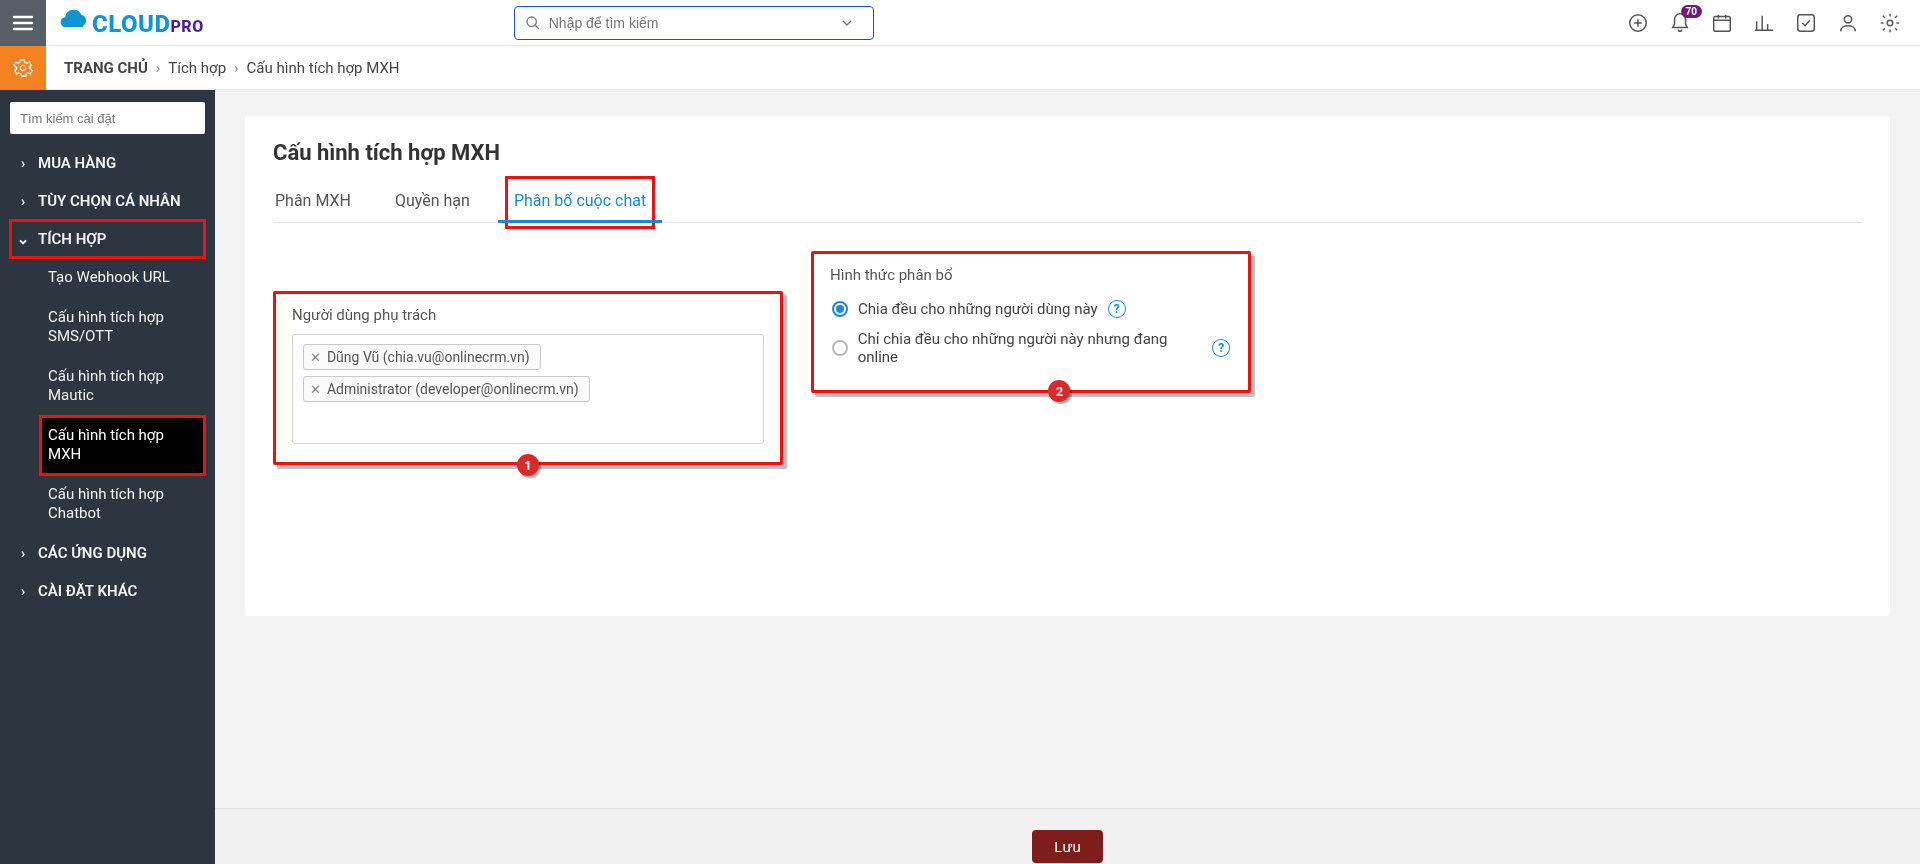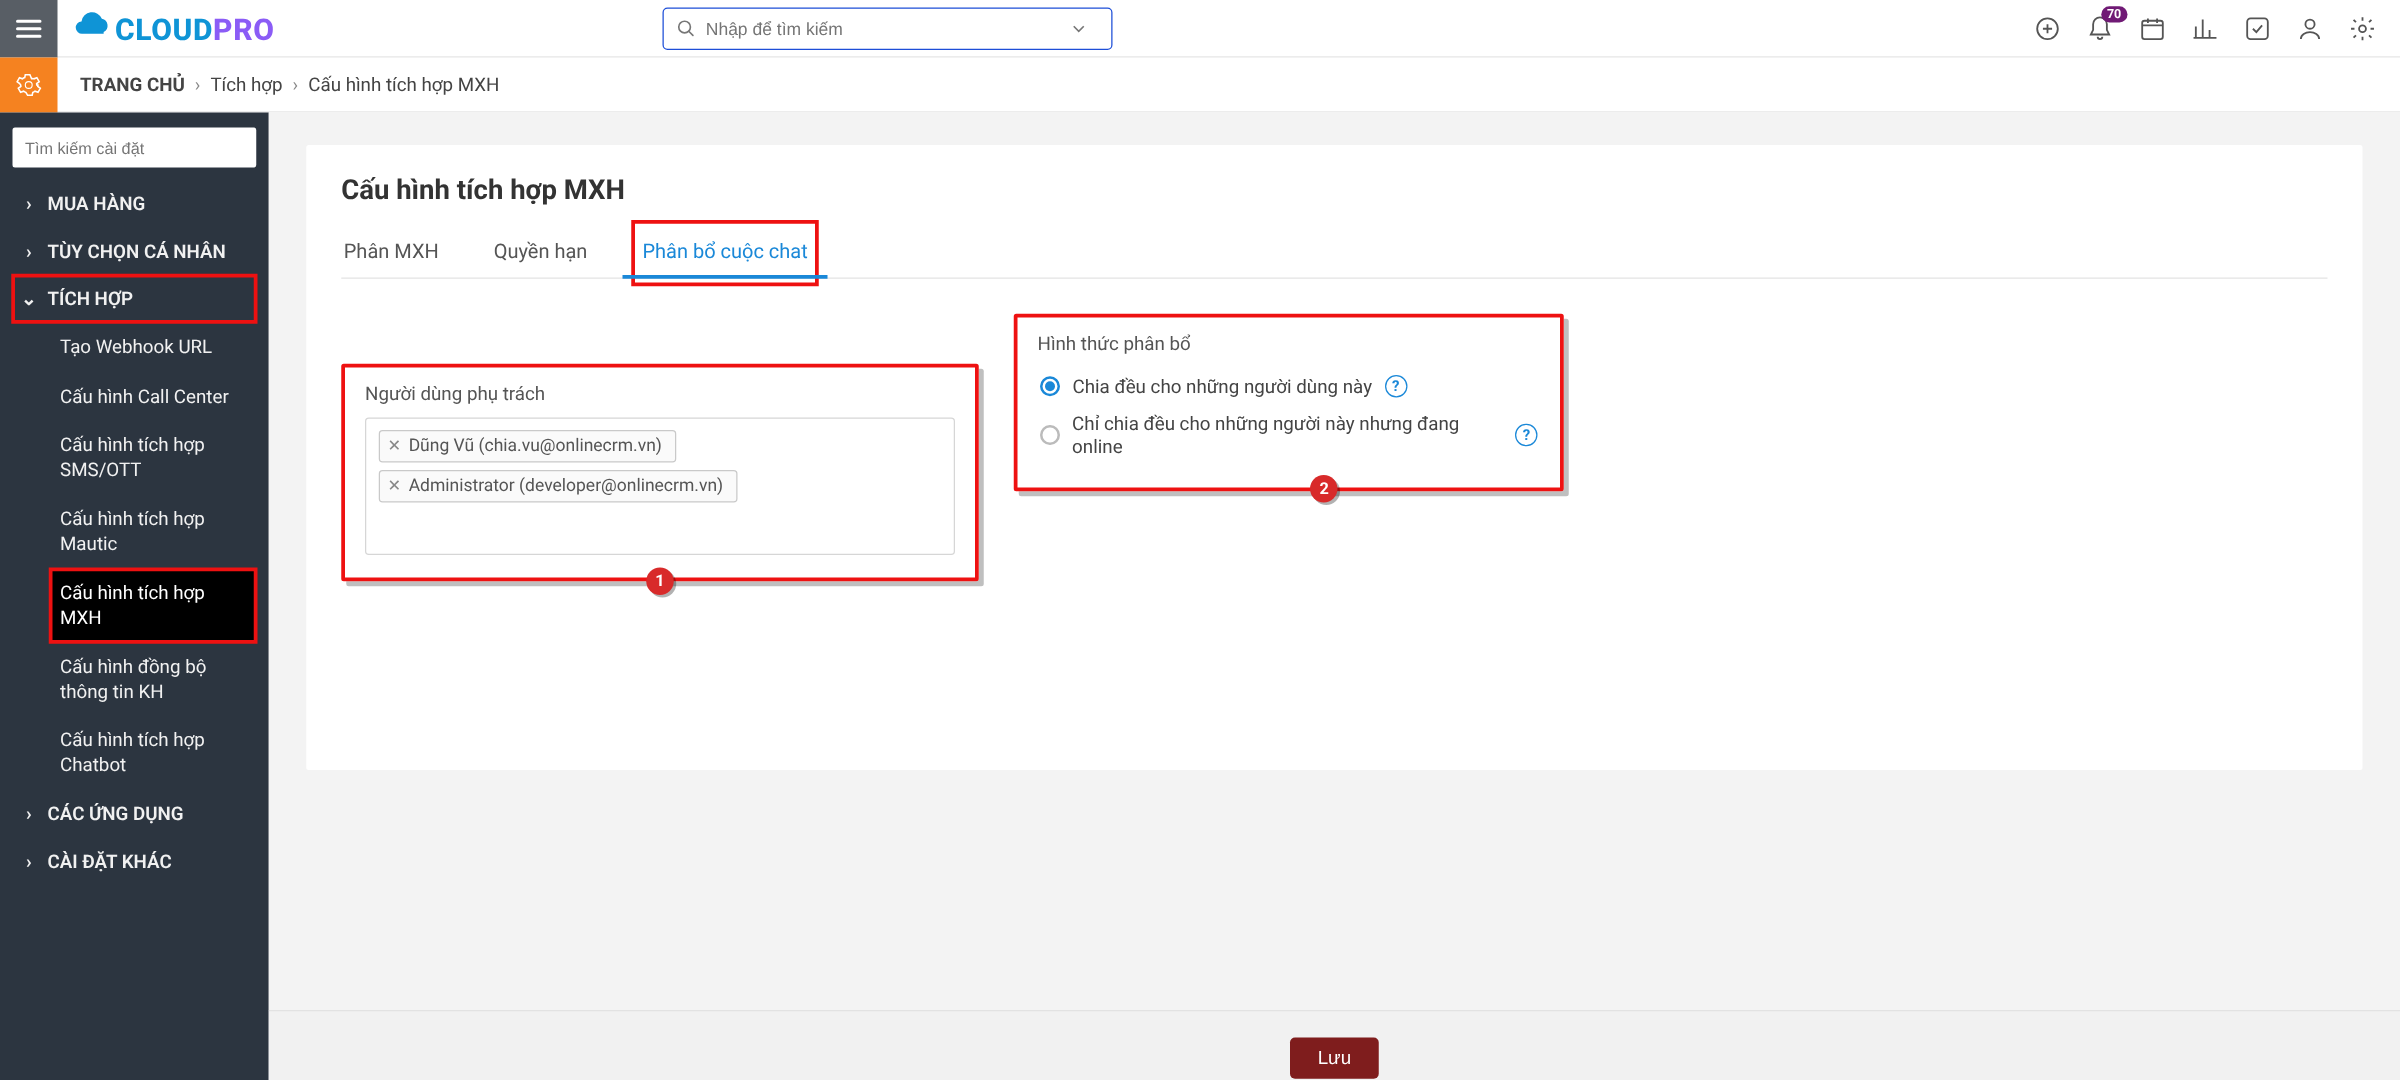--- a/index.html
+++ b/index.html
@@ -5,21 +5,21 @@
   * { box-sizing: border-box; margin: 0; padding: 0; }
   html, body { height: 100%; font-family: -apple-system, BlinkMacSystemFont, "Segoe UI", Roboto, Arial, sans-serif; font-size: 14px; color: #333; background: #fff; }
   .app { display: flex; flex-direction: column; height: 100vh; overflow: hidden; }
 
   
   .topbar { display: flex; align-items: center; height: 46px; border-bottom: 1px solid #e6e6e6; }
   .hamburger { width: 46px; height: 46px; background: #585e65; display: flex; align-items: center; justify-content: center; cursor: pointer; }
   .hamburger svg { width: 24px; height: 24px; stroke: #fff; }
   .logo { display: flex; align-items: baseline; margin-left: 10px; font-weight: 700; letter-spacing: 0.5px; user-select: none; }
   .logo .cloud { color: #0f94d6; font-size: 24px; font-weight: 800; }
-  .logo .pro { color: #8b5cf6; font-size: 24px; font-weight: 800; }
+  .logo .pro { color: #4c1d95; font-size: 16px; font-weight: 800; }
   .logo-icon { width: 34px; height: 24px; margin-right: 2px; }
   .search-wrap { flex: 0 0 auto; margin-left: 310px; }
   .search { width: 360px; height: 34px; border: 1px solid #1d4ed8; border-radius: 4px; display: flex; align-items: center; padding: 0 10px; color: #777; background: #fff; }
   .search svg { width: 16px; height: 16px; stroke: #777; margin-right: 8px; flex: 0 0 auto; }
   .search input { flex: 1; border: none; outline: none; font-size: 14px; color: #444; }
   .search .chev { margin-left: 6px; }
   .spacer { flex: 1; }
   .header-icons { display: flex; align-items: center; gap: 18px; padding-right: 18px; }
   .hicon { position: relative; width: 24px; height: 24px; display: flex; align-items: center; justify-content: center; cursor: pointer; color: #555; }
   .hicon svg { width: 22px; height: 22px; stroke: #555; fill: none; stroke-width: 1.6; }
@@ -179,25 +179,23 @@
         <div class="nav-item top">
             <span class="chev">›</span>
             <span>TÙY CHỌN CÁ NHÂN</span>
           </div>
         <div class="nav-item top highlight-red">
             <span class="chev">⌄</span>
             <span>TÍCH HỢP</span>
           </div>
         <div class="sub-items">
           <div class="sub-item">Tạo Webhook URL</div>
-          <div class="sub-item">Cấu hình Call Center</div>
           <div class="sub-item">Cấu hình tích hợp SMS/OTT</div>
           <div class="sub-item">Cấu hình tích hợp Mautic</div>
           <div class="sub-item active">Cấu hình tích hợp MXH</div>
-          <div class="sub-item">Cấu hình đồng bộ thông tin KH</div>
           <div class="sub-item">Cấu hình tích hợp Chatbot</div>
         </div>
         <div class="nav-item top">
             <span class="chev">›</span>
             <span>CÁC ỨNG DỤNG</span>
           </div>
         <div class="nav-item top">
             <span class="chev">›</span>
             <span>CÀI ĐẶT KHÁC</span>
           </div>

